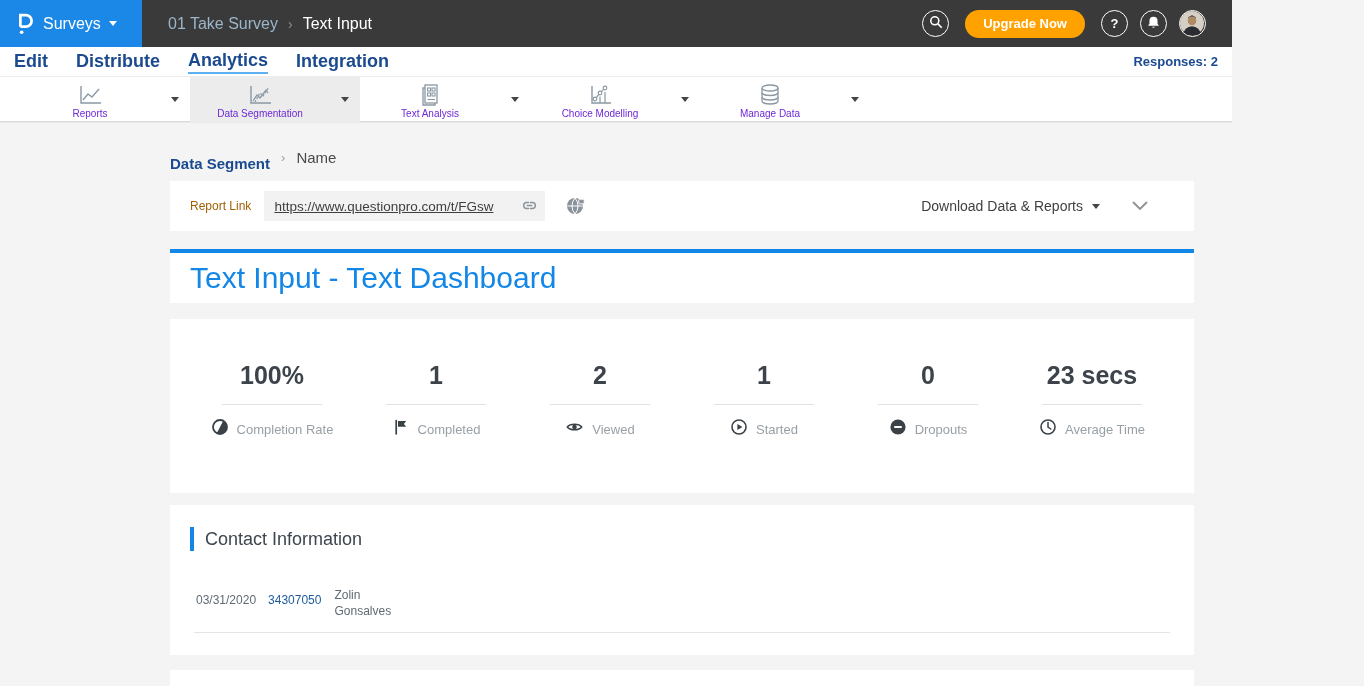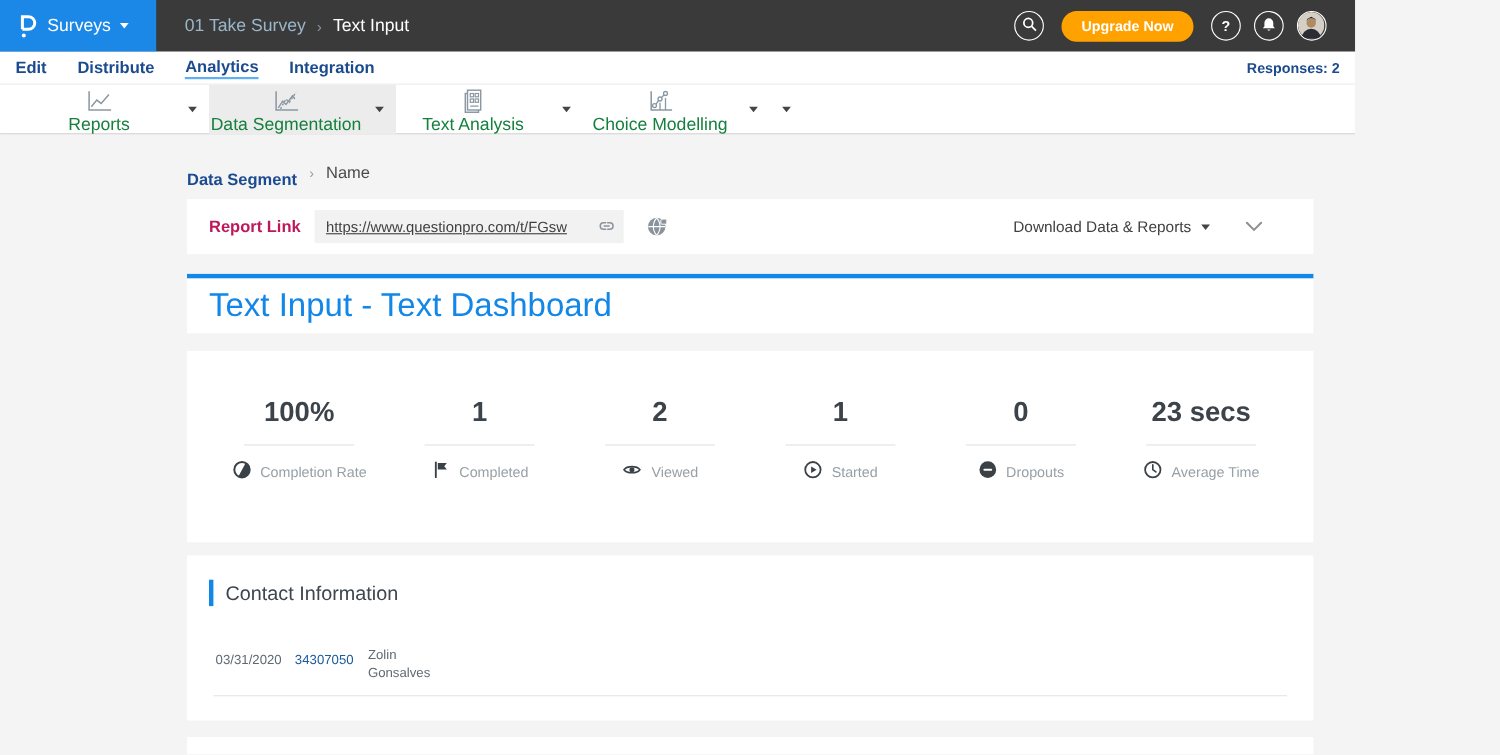--- a/index.html
+++ b/index.html
@@ -17,44 +17,44 @@
   .hdr-survey { color:#9cb6c9; cursor:pointer; }
   .hdr-sep { color:#8a9199; margin:0 10px; font-size:14px; }
   .hdr-page { color:#ffffff; }
   .hdr-right { margin-left:auto; display:flex; align-items:center; gap:12px; padding-right:26px; }
   .circle-btn { width:27px; height:27px; border:1.5px solid #fff; border-radius:50%; display:flex; align-items:center; justify-content:center; cursor:pointer; background:transparent; color:#fff; font-size:13px; font-weight:700; }
   .upgrade-btn { background:#ffa200; border:none; color:#fff; font-weight:700; font-size:13px; height:28px; padding:0 18px; border-radius:14px; cursor:pointer; margin:0 4px; font-family:"Liberation Sans",sans-serif; }
   .avatar { width:27px; height:27px; border-radius:50%; border:1.5px solid #fff; overflow:hidden; cursor:pointer; }
 
   
   .subnav { height:30px; background:#fff; display:flex; align-items:center; padding:0 14px; position:relative; border-bottom:1px solid #ececec; }
-  .subnav-item { font-size:15px; font-weight:600; color:#1b4a8f; margin-right:28px; cursor:pointer; padding-bottom:1px; }
+  .subnav-item { font-size:18px; font-weight:600; color:#1b4a8f; margin-right:28px; cursor:pointer; padding-bottom:1px; }
   .subnav-item.active { border-bottom:2px solid #5fb0f2; }
   .responses { position:absolute; right:14px; font-size:13px; font-weight:600; color:#1b4a8f; }
 
   
   .toolbar { height:45px; background:#fff; display:flex; padding-left:20px; border-bottom:1px solid #d9d9d9; box-shadow:0 1px 1px rgba(0,0,0,0.04); }
   .tb-group { display:flex; height:45px; }
   .tb-item { width:140px; display:flex; flex-direction:column; align-items:center; justify-content:center; cursor:pointer; padding-top:3px; }
   .tb-icon { height:24px; display:flex; align-items:flex-end; }
-  .tb-label { font-size:16px; color:#15803d; margin-top:1px; }
+  .tb-label { font-size:10px; color:#6d28d9; margin-top:1px; }
   .tb-caret { width:30px; display:flex; align-items:center; justify-content:center; cursor:pointer; }
   .caret-dark { width:0; height:0; border-left:4.5px solid transparent; border-right:4.5px solid transparent; border-top:5.5px solid #454545; }
   .tb-group.active .tb-item, .tb-group.active .tb-caret { background:#ececec; }
 
   
   .content { padding-top:25px; }
   .card { width:1024px; margin:0 auto 0 170px; background:#fff; }
   .crumb { margin-left:170px; font-size:15px; display:flex; align-items:center; height:20px; }
   .crumb-parent { color:#1b4a8f; font-weight:600; cursor:pointer;margin-top:13px; }
   .crumb-sep { color:#9aa0a6; margin:0 11px; font-size:13px; }
   .crumb-current { color:#4a4a4a; }
 
   .report-card { margin-top:14px; height:50px; display:flex; align-items:center; padding:0 20px; }
-  .rl-label { font-size:15px; color:#be185d; margin-right:13px;font-weight:bold; }
+  .rl-label { font-size:12px; color:#a16207; margin-right:13px; }
   .rl-field { position:relative; width:281px; }
   .link-input { width:281px; height:30px; background:#f2f2f2; border:none; font-size:13.5px; color:#3f3f3f; padding:0 30px 0 10px; font-family:"Liberation Sans",sans-serif;text-decoration:underline; }
   .rl-chain { position:absolute; right:7px; top:7px; }
   .globe-wrap { margin-left:20px; display:flex; cursor:pointer; }
   .dl-group { margin-left:auto; display:flex; align-items:center; cursor:pointer; }
   .dl-label { font-size:14px; color:#3f3f3f; margin-right:9px; }
   .dl-chevron { margin-left:32px; margin-right:26px; display:flex; cursor:pointer; }
 
   .title-card { margin-top:18px; height:54px; border-top:4px solid #1287e8; display:flex; align-items:center; padding:0 20px; }
   .dash-title { font-size:30px; color:#1287e8; font-weight:400;text-align:right; }
@@ -200,20 +200,30 @@
               <path d="M15 20 v-6.5 M20 20 v-11" stroke="#8b98a3" stroke-width="1.2"></path>
             </svg>
         </span>
         <span class="tb-label">Choice Modelling</span>
       </div>
       <div class="tb-caret">
           <span class="caret-dark"></span>
         </div>
     </div>
     <div class="tb-group">
+      <div class="tb-item">
+        <span class="tb-icon">
+          <svg width="30" height="24" viewBox="0 0 30 24">
+              <ellipse cx="15" cy="5" rx="8" ry="3" stroke="#8b98a3" stroke-width="1.3" fill="none"></ellipse>
+              <path d="M7 5 V18 c0 1.7 3.6 3 8 3 s8 -1.3 8 -3 V5" stroke="#8b98a3" stroke-width="1.3" fill="none"></path>
+              <path d="M7 9.5 c0 1.7 3.6 3 8 3 s8 -1.3 8 -3 M7 14 c0 1.7 3.6 3 8 3 s8 -1.3 8 -3" stroke="#8b98a3" stroke-width="1.3" fill="none"></path>
+            </svg>
+        </span>
+        <span class="tb-label">Manage Data</span>
+      </div>
       <div class="tb-caret">
           <span class="caret-dark"></span>
         </div>
     </div>
   </div>
 
   <div class="content">
 
     <div class="crumb">
       <span class="crumb-parent">Data Segment</span>

